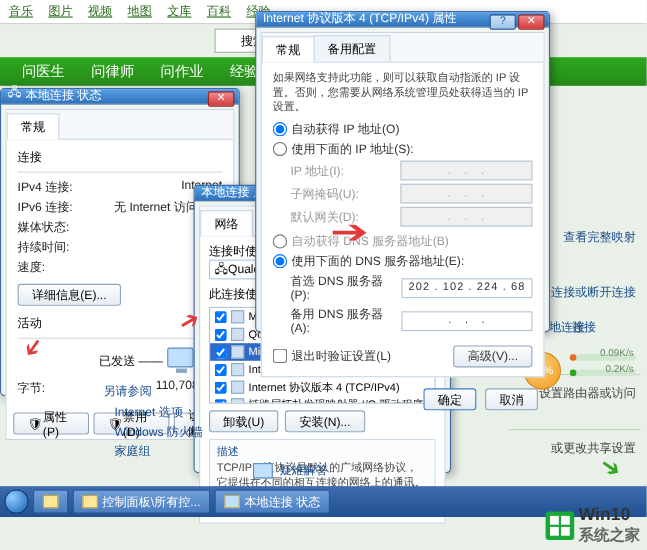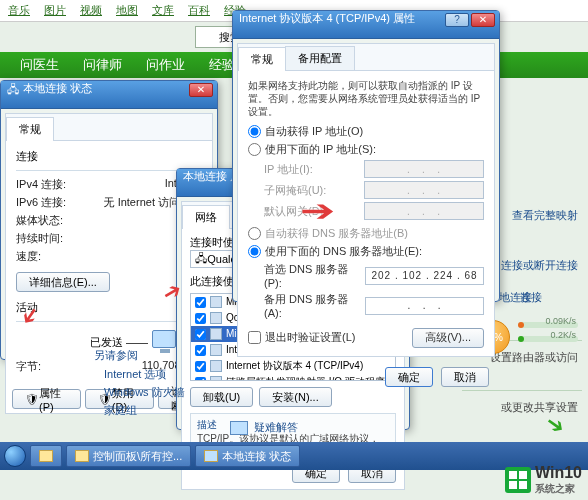--- a/index.html
+++ b/index.html
@@ -24,21 +24,21 @@
   
   .bg-text{position:absolute;color:#1a4c8c;font-size:11px}
   .bg-line{position:absolute;height:1px;background:#bcd5bc}
   .circle-pct{position:absolute;width:34px;height:34px;border-radius:50%;background:radial-gradient(circle at 35% 30%,#ffd27a,#f29a1f);display:flex;align-items:center;justify-content:center;color:#fff;font-size:10px;border:1px solid #d6830d}
   .speedbar{position:absolute;width:60px;height:6px;border-radius:3px;background:#cfe6cf;display:flex;align-items:center}
   .speedbar i{width:6px;height:6px;border-radius:50%;background:#e86c1f}
   .speedtxt{position:absolute;font-size:9px;color:#6a8a6a}
 
   
   .win{position:absolute;border:1px solid #3c6aa8;border-radius:4px;box-shadow:2px 2px 8px rgba(0,0,0,.3);background:#eef4ef}
-  .win .titlebar{height:28px;background:linear-gradient(#59a0e3,#2f72bd);border-bottom:1px solid #2a5f9e;display:flex;align-items:flex-start;padding:0 6px;color:#fff;font-size:11px;position:relative}
+  .win .titlebar{height:14px;background:linear-gradient(#59a0e3,#2f72bd);border-bottom:1px solid #2a5f9e;display:flex;align-items:flex-end;padding:0 6px;color:#fff;font-size:11px;position:relative}
   .win .titlebar .ctrls{position:absolute;right:4px;top:2px;display:flex;gap:2px}
   .ctrls .c{width:24px;height:14px;border:1px solid #2a5a96;background:linear-gradient(#cfe4f7,#9cc3e8);border-radius:2px;display:flex;align-items:center;justify-content:center;color:#2a5a96;font-size:10px;line-height:1}
   .ctrls .c.close{background:linear-gradient(#f28a8a,#d23b3b);color:#fff;border-color:#9a2525}
   .inner{background:#fff;margin:4px;border:1px solid #c9d6e4}
 
   .tabstrip{display:flex;border-bottom:1px solid #c9d6e4;background:#f5f9fc}
   .tab{padding:4px 12px;border:1px solid #c9d6e4;border-bottom:none;background:#eef4f9;margin-right:-1px;margin-top:2px}
   .tab.active{background:#fff;position:relative;top:1px}
 
   .btn{display:inline-flex;align-items:center;justify-content:center;height:20px;padding:0 12px;border:1px solid #8fa5bd;background:linear-gradient(#fdfdfd,#e4ecf3);border-radius:3px;cursor:pointer;font-size:11px}
@@ -357,15 +357,15 @@
 
 <div class="watermark">
   <div class="winlogo">
       <i></i>
       <i></i>
       <i></i>
       <i></i>
     </div>
   <div>
     <div style="font-size:16px">Win10</div>
-    <div style="font-size:10px;color:#666">系统之家</div>
+    <div style="font-size:14px;color:#666">系统之家</div>
   </div>
 </div>
 
 </body></html>

